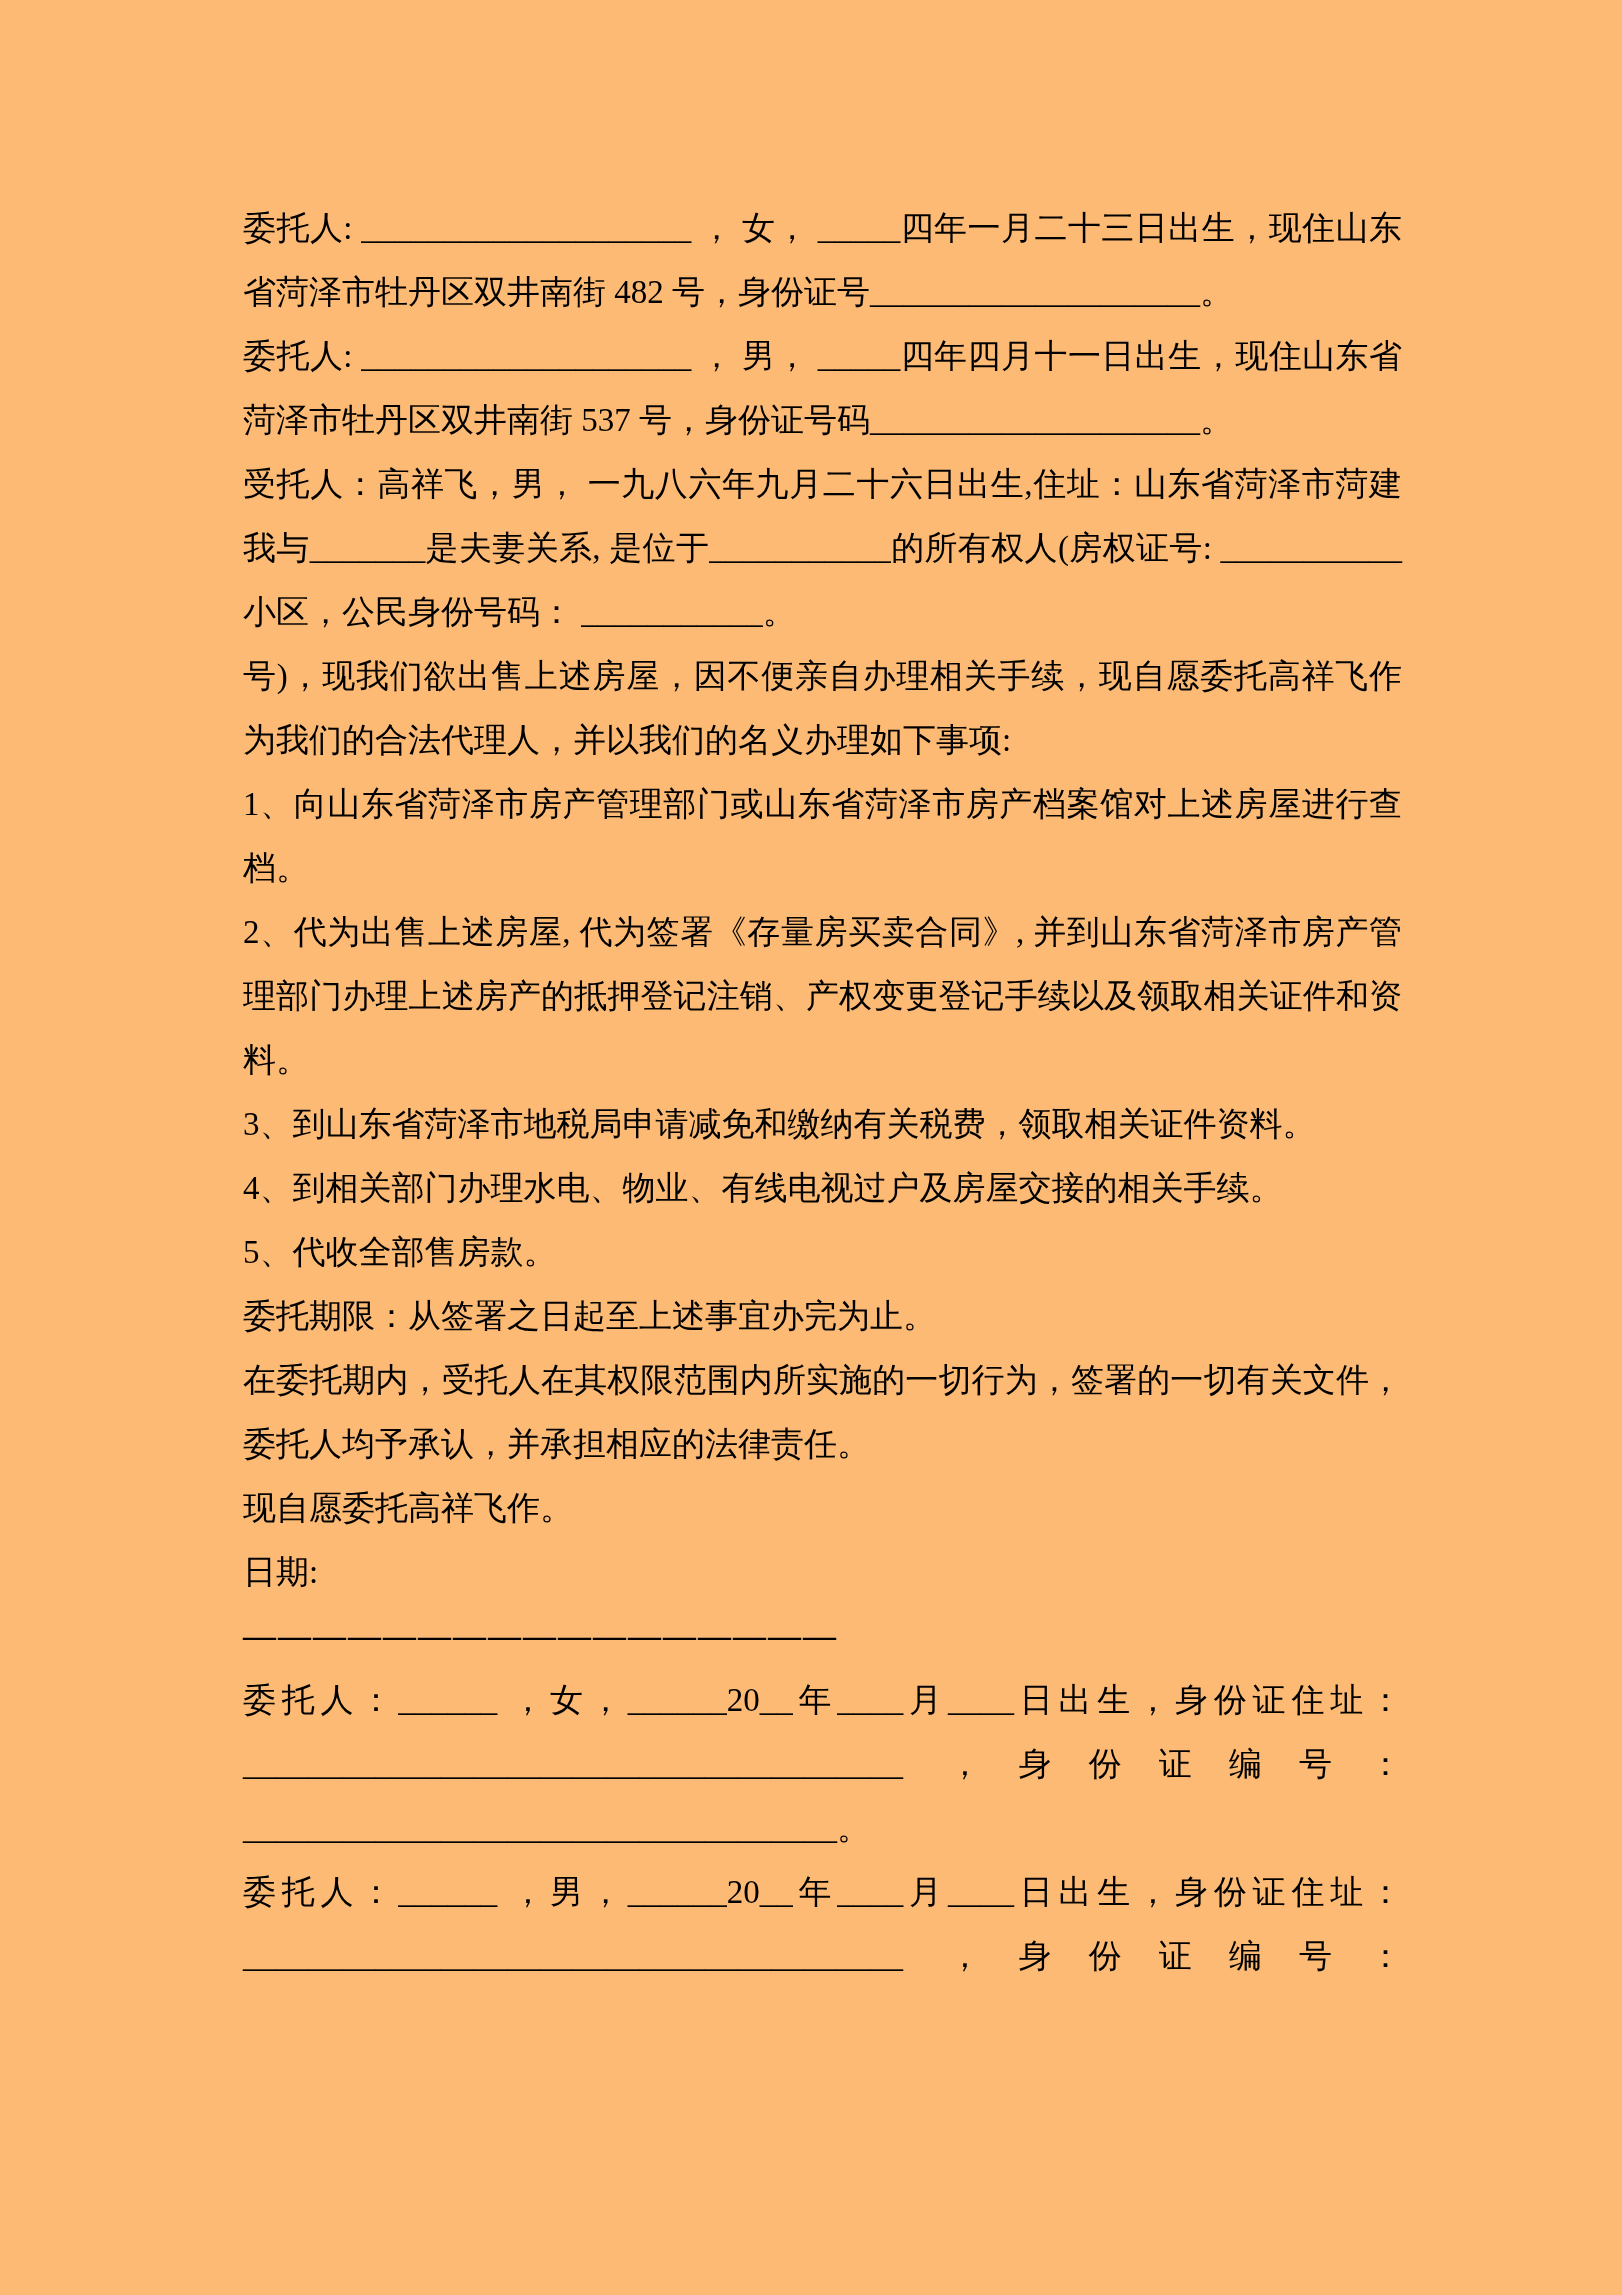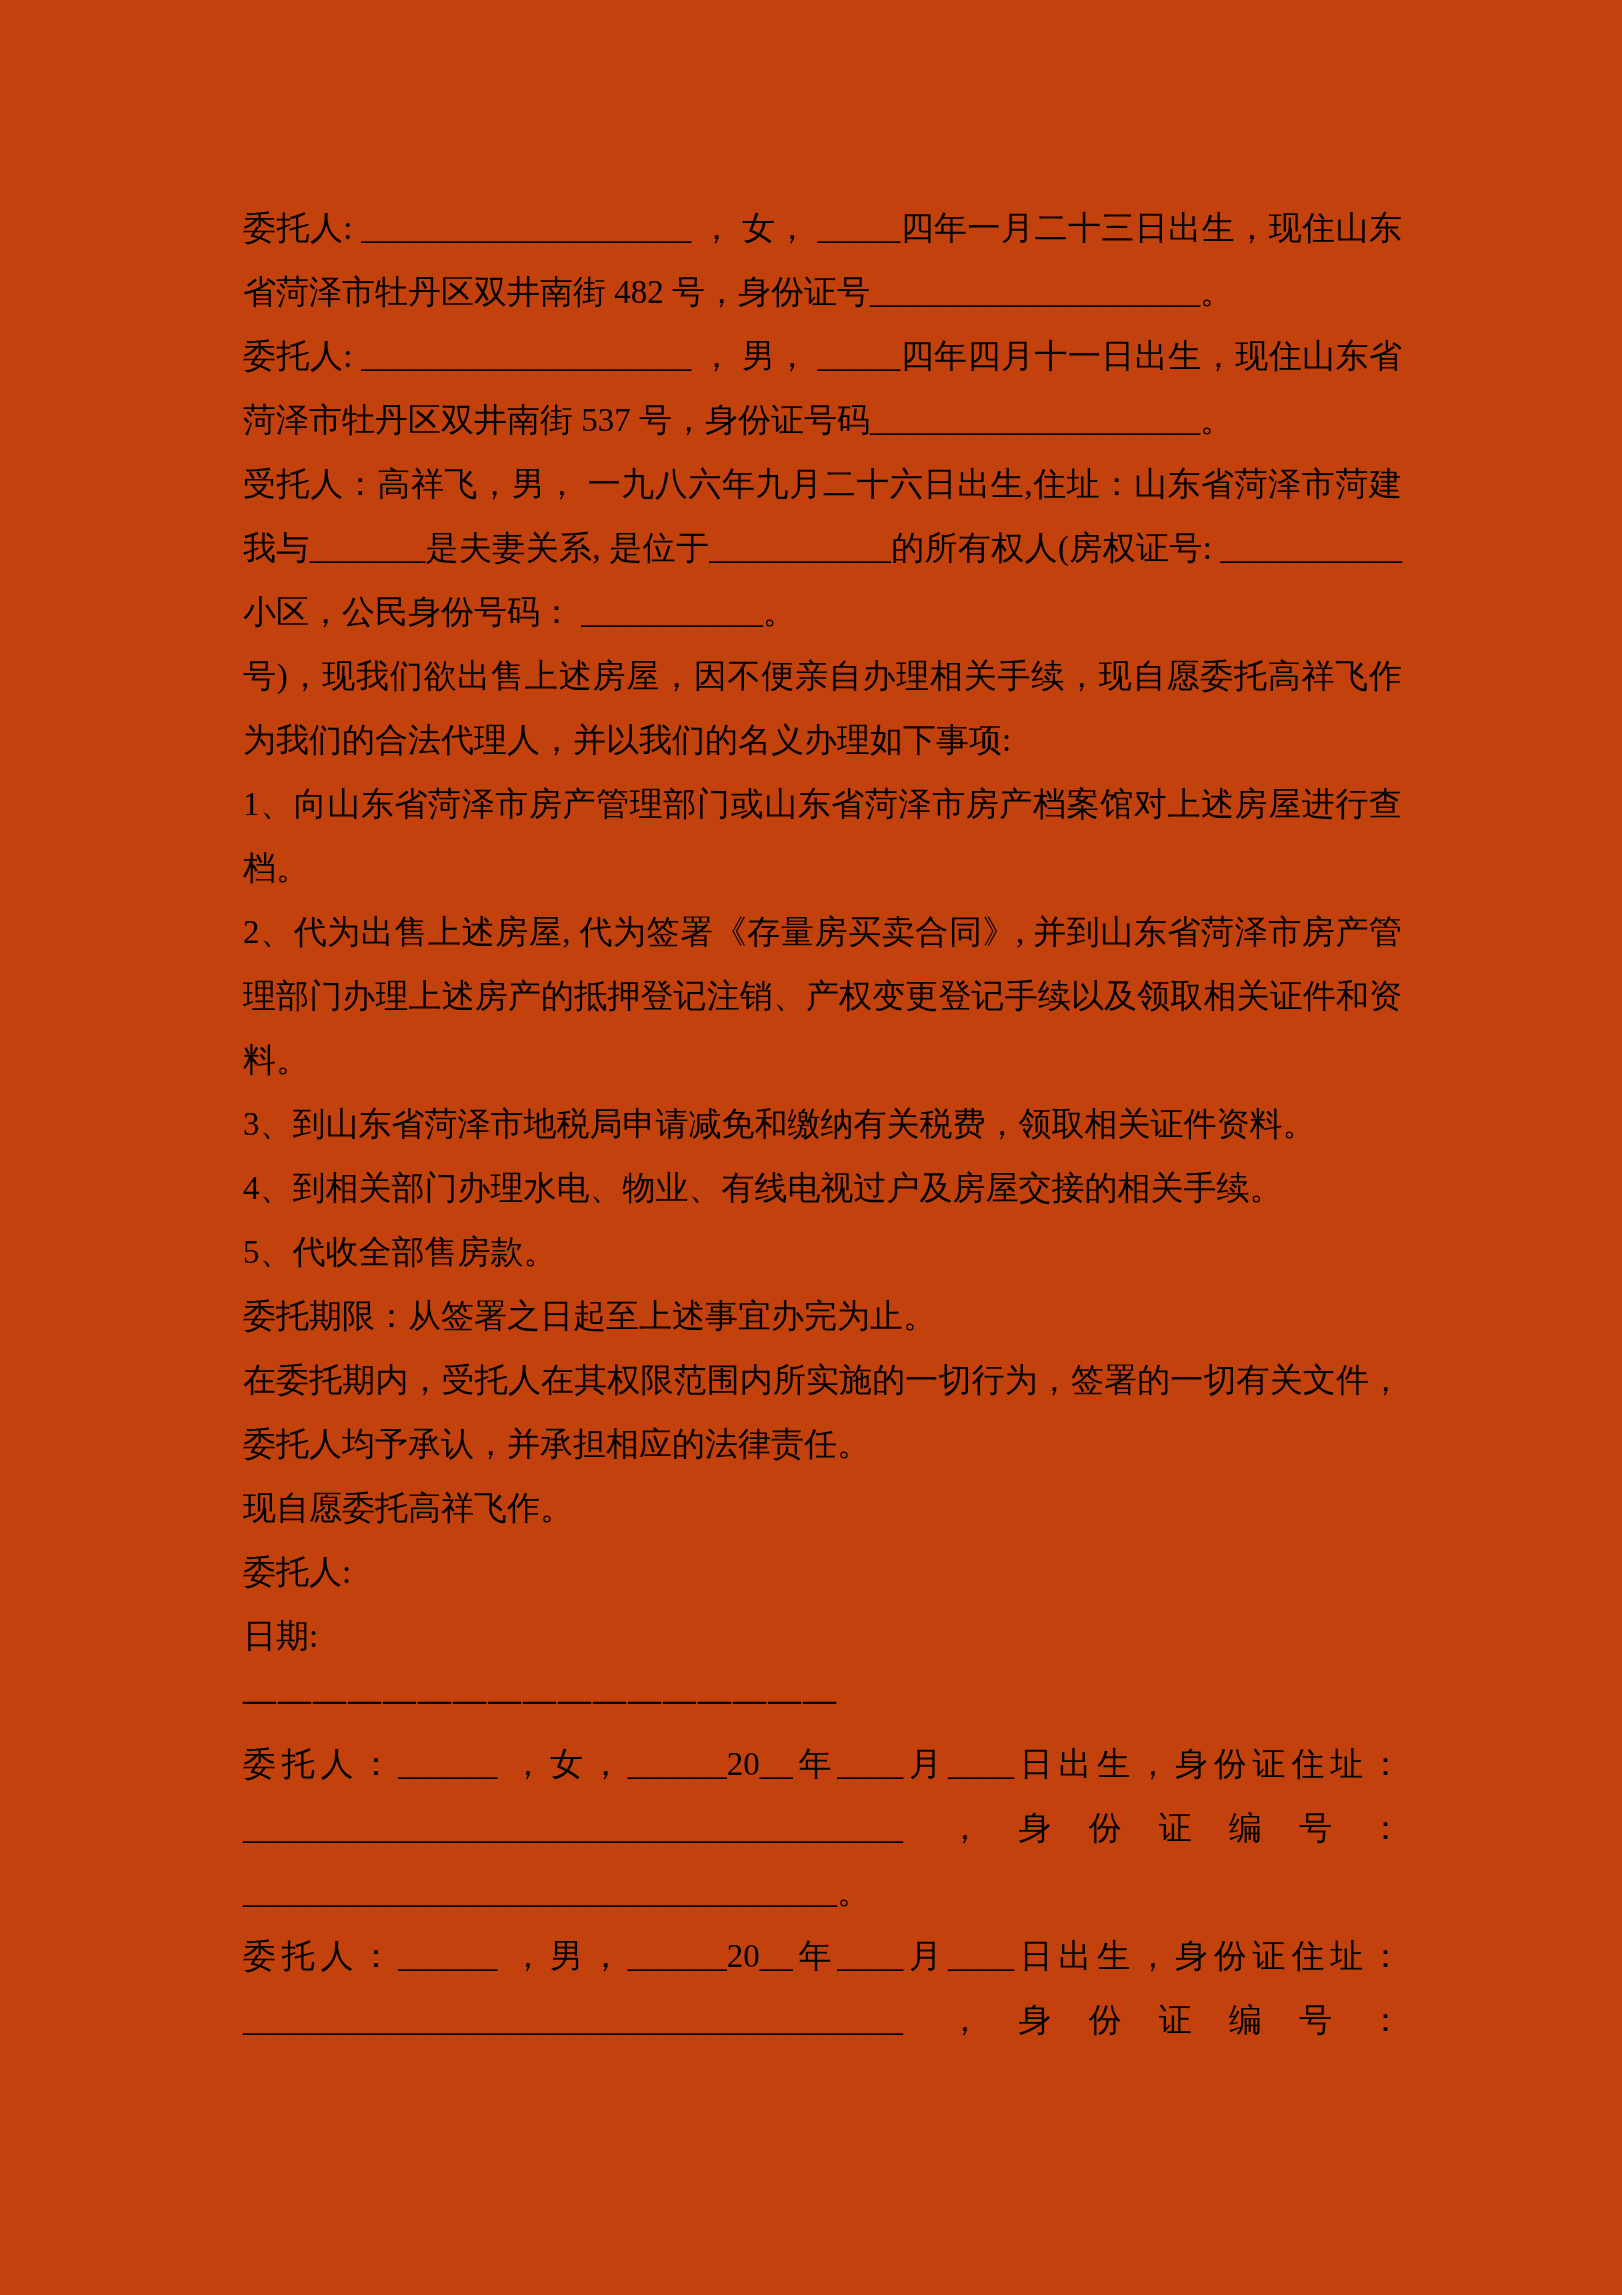--- a/index.html
+++ b/index.html
@@ -4,21 +4,21 @@
 <style>
   html, body {
     margin: 0;
     padding: 0;
     background: #ffffff;
   }
   .page {
     position: relative;
     width: 1623px;
     height: 2295px;
-    background: #c2410c;
+    background: #fdba74;
     overflow: hidden;
     font-family: "Liberation Serif", "DejaVu Serif", serif;
     color: #000000;
   }
   .content {
     position: absolute;
     left: 243px;
     top: 196px;
     width: 1159px;
   }
@@ -58,21 +58,20 @@
     <div class="line just">2、代为出售上述房屋, 代为签署《存量房买卖合同》, 并到山东省菏泽市房产管</div>
     <div class="line just">理部门办理上述房产的抵押登记注销、产权变更登记手续以及领取相关证件和资</div>
     <div class="line">料。</div>
     <div class="line">3、到山东省菏泽市地税局申请减免和缴纳有关税费，领取相关证件资料。</div>
     <div class="line">4、到相关部门办理水电、物业、有线电视过户及房屋交接的相关手续。</div>
     <div class="line">5、代收全部售房款。</div>
     <div class="line">委托期限：从签署之日起至上述事宜办完为止。</div>
     <div class="line just">在委托期内，受托人在其权限范围内所实施的一切行为，签署的一切有关文件，</div>
     <div class="line">委托人均予承认，并承担相应的法律责任。</div>
     <div class="line">现自愿委托高祥飞作。</div>
-    <div class="line">委托人:</div>
     <div class="line">日期:</div>
     <div class="line sep">—————————————————</div>
     <div class="line just">委托人：______ ，女，______20__年____月____日出生，身份证住址：</div>
     <div class="line just">________________________________________ ，身份证编号：</div>
     <div class="line">____________________________________。</div>
     <div class="line just">委托人：______ ，男，______20__年____月____日出生，身份证住址：</div>
     <div class="line just">________________________________________ ，身份证编号：</div>
   </div>
 </div>
 

